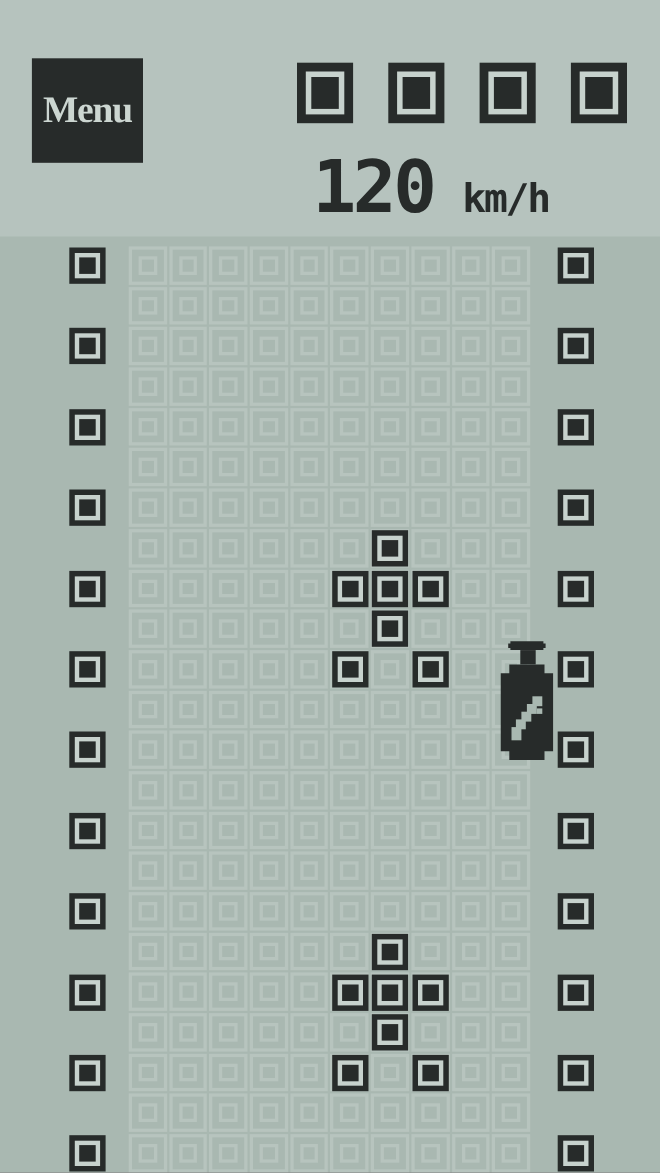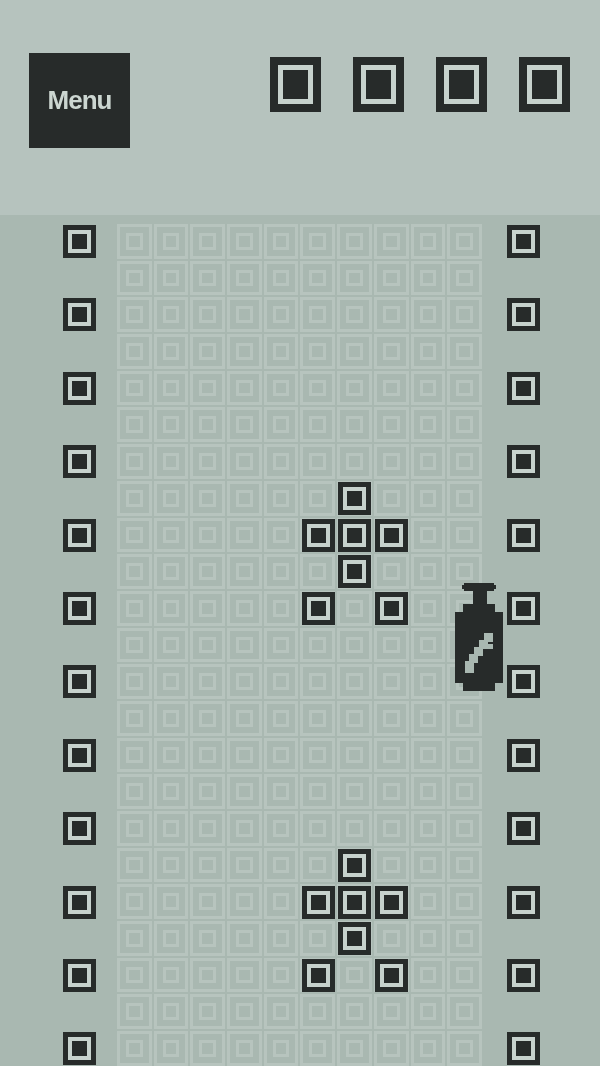--- a/index.html
+++ b/index.html
@@ -15,23 +15,23 @@
   
   .header{
     position:absolute;left:0;top:0;width:600px;height:215px;
     background:var(--header-bg,#b6c3be);
   }
   .menu-btn{
     position:absolute;left:29px;top:53px;width:101px;height:95px;
     background:var(--block-dark,#272b2a);
     color:var(--menu-text,#ccd6d1);
     display:flex;align-items:center;justify-content:center;
-    font-size:26px;letter-spacing:-1px;
+    font-size:34px;letter-spacing:-1px;
     border:none;cursor:pointer;
-    font-family:Liberation Sans, sans-serif;font-weight:bold;
+    font-family:Liberation Serif, serif;font-weight:bold;
   }
   .score{
     position:absolute;left:30px;top:161px;
     font-size:30px;letter-spacing:-2px;
     color:var(--block-dark,#272b2a);
     white-space:nowrap;
   }
   .lives{
     position:absolute;left:270px;top:57px;
     display:flex;gap:32px;
@@ -84,20 +84,24 @@
 <div class="screen" style="--header-bg: #b6c3be; --field-bg: #a9b8b1; --grid-line: #b7c4be; --block-dark: #272b2a; --block-light: #c7d2cd; --menu-text: #ccd6d1;">
 
   <div class="header">
     <button class="menu-btn">Menu</button>
     <div class="lives">
         <div class="life"></div>
         <div class="life"></div>
         <div class="life"></div>
         <div class="life"></div>
       </div>
+    <div class="speed">
+      <span class="speed-value">120</span>
+      <span class="speed-unit">km/h</span>
+    </div>
   </div>
 
   <div class="field">
     <div class="grid">
         <div class="cell"></div>
         <div class="cell"></div>
         <div class="cell"></div>
         <div class="cell"></div>
         <div class="cell"></div>
         <div class="cell"></div>

